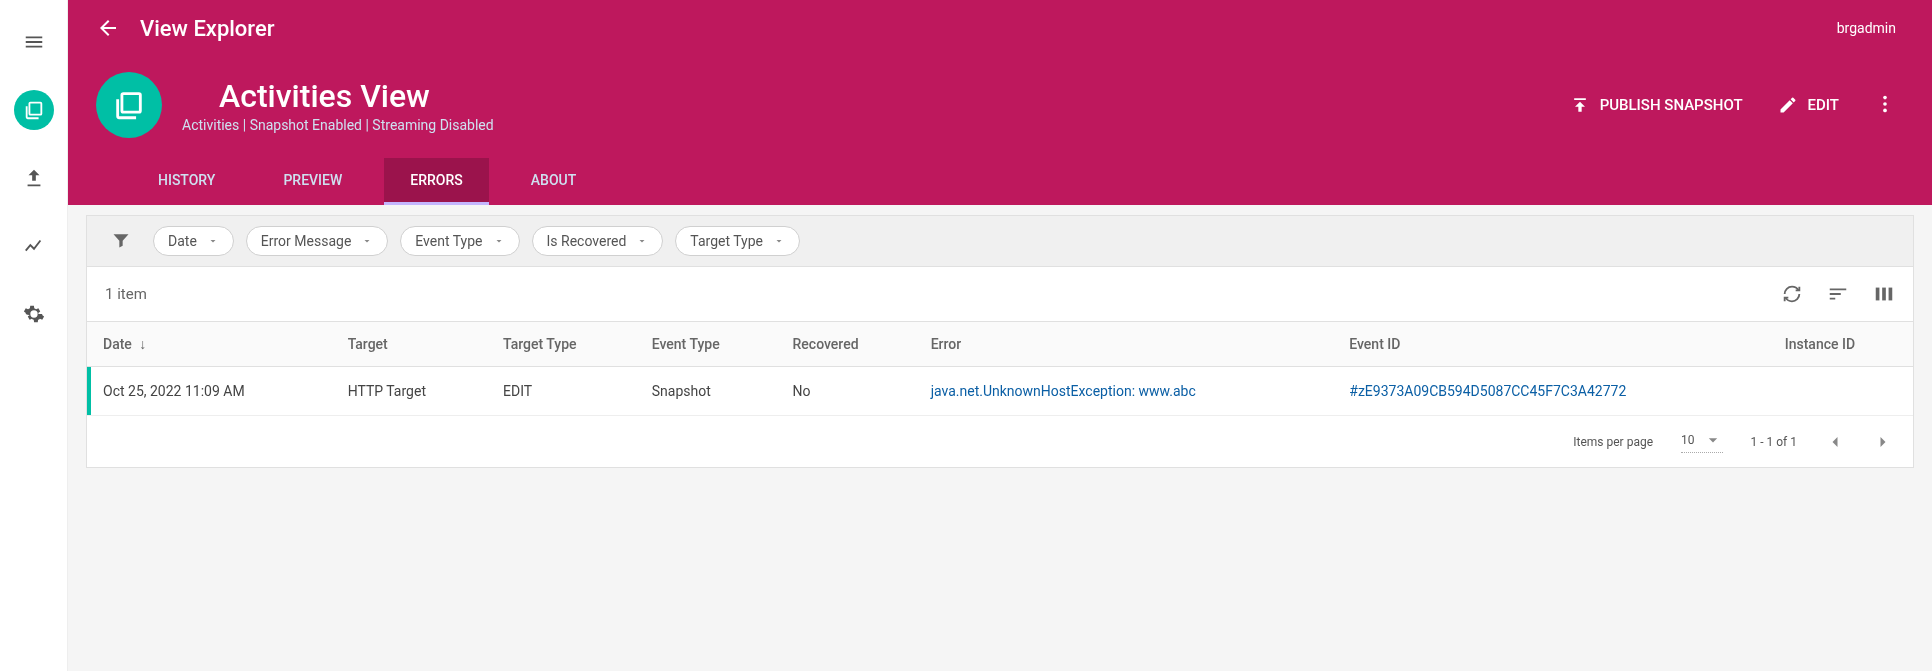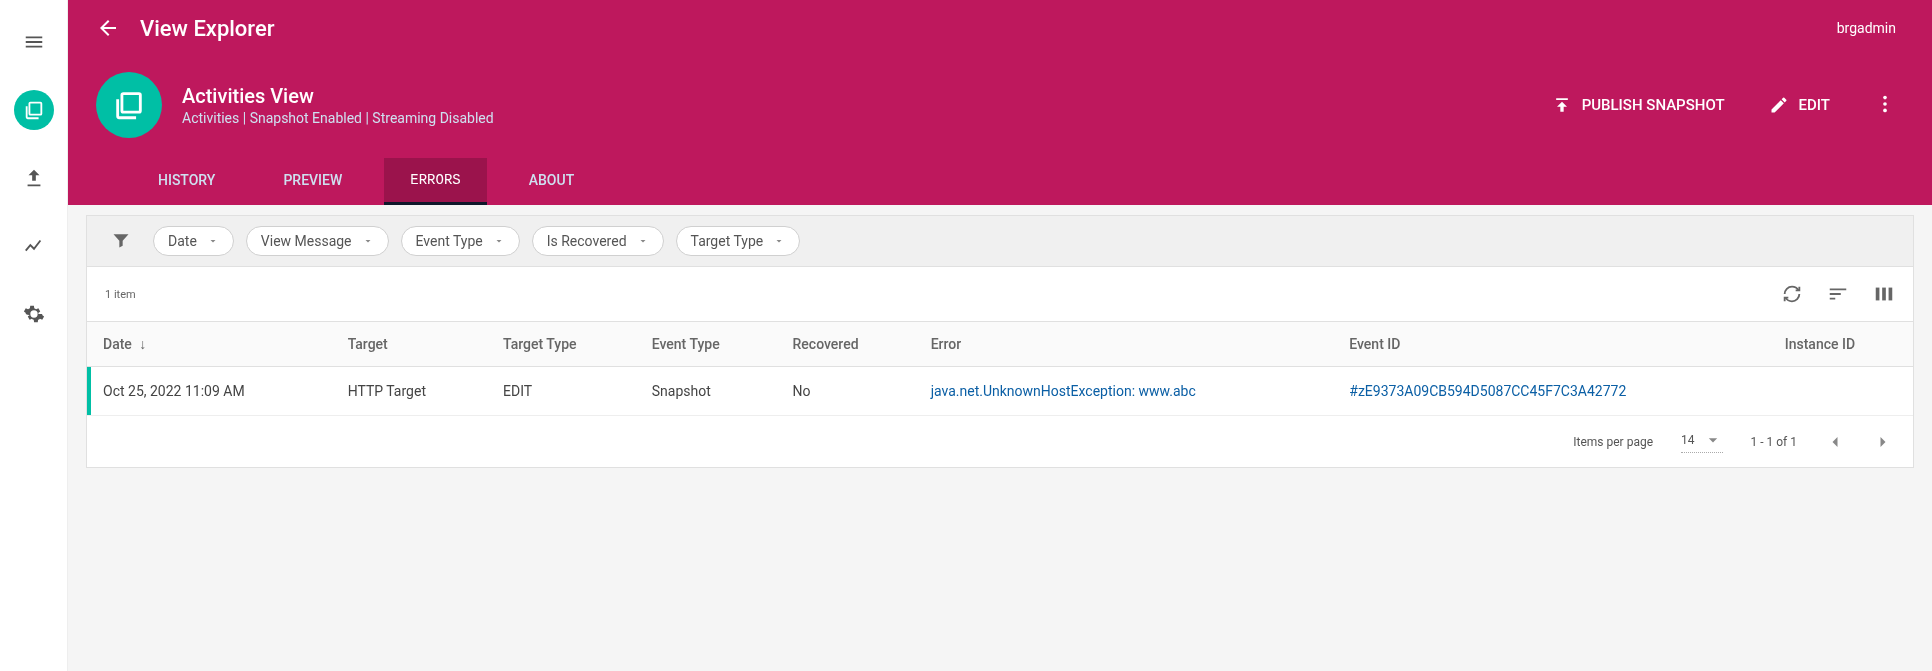--- a/index.html
+++ b/index.html
@@ -86,26 +86,26 @@
     border-radius: 50%;
     display: flex;
     align-items: center;
     justify-content: center;
     margin-right: 20px;
     color: #fff;
     flex-shrink: 0;
   }
   .view-icon svg { width: 34px; height: 34px; }
   .view-info { flex: 1; }
-  .view-name { font-size: 20px; font-weight: 500; }
+  .view-name { font-size: 32px; font-weight: 500; margin-left: 37px; }
   .view-meta { font-size: 14px; color: #cfe0f0; margin-top: 2px; }
   .header-actions {
     display: flex;
     align-items: center;
-    gap: 44px;
+    gap: 35px;
     margin-right: 8px;
   }
   .hdr-action-btn {
     display: flex;
     align-items: center;
     gap: 10px;
     color: #fff;
     font-weight: 500;
     font-size: 15px;
     cursor: pointer;
@@ -124,23 +124,22 @@
   .tab {
     padding: 14px 26px;
     font-size: 14px;
     font-weight: 500;
     color: #cfe0f0;
     text-transform: uppercase;
     cursor: pointer;
   }
   .tab.active {
     background: rgba(0,0,0,0.18);
-    border-bottom: 3px solid #0f172a;
-    color: #fff;
-    font-family: Liberation Mono, monospace;
+    border-bottom: 3px solid #c4b5fd;
+    color: #fff;
   }
 
   
   .content {
     background: #f5f5f5;
     padding: 10px 18px 24px 18px;
     flex: 1;
     overflow: hidden;
   }
   .filter-bar {
@@ -170,21 +169,21 @@
 
   .panel {
     background: #fff;
     border: 1px solid #e0e0e0;
   }
   .panel-header {
     display: flex;
     align-items: center;
     padding: 16px 18px;
   }
-  .item-count { font-size: 11px; color: #666; flex: 1; }
+  .item-count { font-size: 15px; color: #666; flex: 1; }
   .panel-tools { display: flex; gap: 24px; color: #666; }
   .panel-tools svg { width: 22px; height: 22px; cursor: pointer; }
 
   table { width: 100%; border-collapse: collapse; }
   thead th {
     text-align: left;
     font-weight: 500;
     font-size: 14px;
     color: #666;
     padding: 14px 16px;
@@ -326,21 +325,21 @@
               <path d="M3 5h18l-7 8v6l-4 2v-8L3 5z"></path>
             </svg>
         </div>
         <div class="chip">
           <span>Date</span>
           <svg viewBox="0 0 24 24" fill="currentColor">
               <path d="M7 10l5 5 5-5H7z"></path>
             </svg>
         </div>
         <div class="chip">
-          <span>View Message</span>
+          <span>Error Message</span>
           <svg viewBox="0 0 24 24" fill="currentColor">
               <path d="M7 10l5 5 5-5H7z"></path>
             </svg>
         </div>
         <div class="chip">
           <span>Event Type</span>
           <svg viewBox="0 0 24 24" fill="currentColor">
               <path d="M7 10l5 5 5-5H7z"></path>
             </svg>
         </div>
@@ -406,21 +405,21 @@
               <td><span class="link">java.net.UnknownHostException: www.abc</span></td>
               <td><span class="link">#zE9373A09CB594D5087CC45F7C3A42772</span></td>
               <td></td>
             </tr>
           </tbody>
         </table>
 
         <div class="pager">
           <span>Items per page</span>
           <span class="page-size">
-            <span>14</span>
+            <span>10</span>
             <svg viewBox="0 0 24 24" fill="currentColor">
                 <path d="M7 10l5 5 5-5H7z"></path>
               </svg>
           </span>
           <span>1 - 1 of 1</span>
           <svg viewBox="0 0 24 24" fill="currentColor">
               <path d="M15 6l-6 6 6 6V6z"></path>
             </svg>
           <svg viewBox="0 0 24 24" fill="currentColor">
               <path d="M9 6l6 6-6 6V6z"></path>

